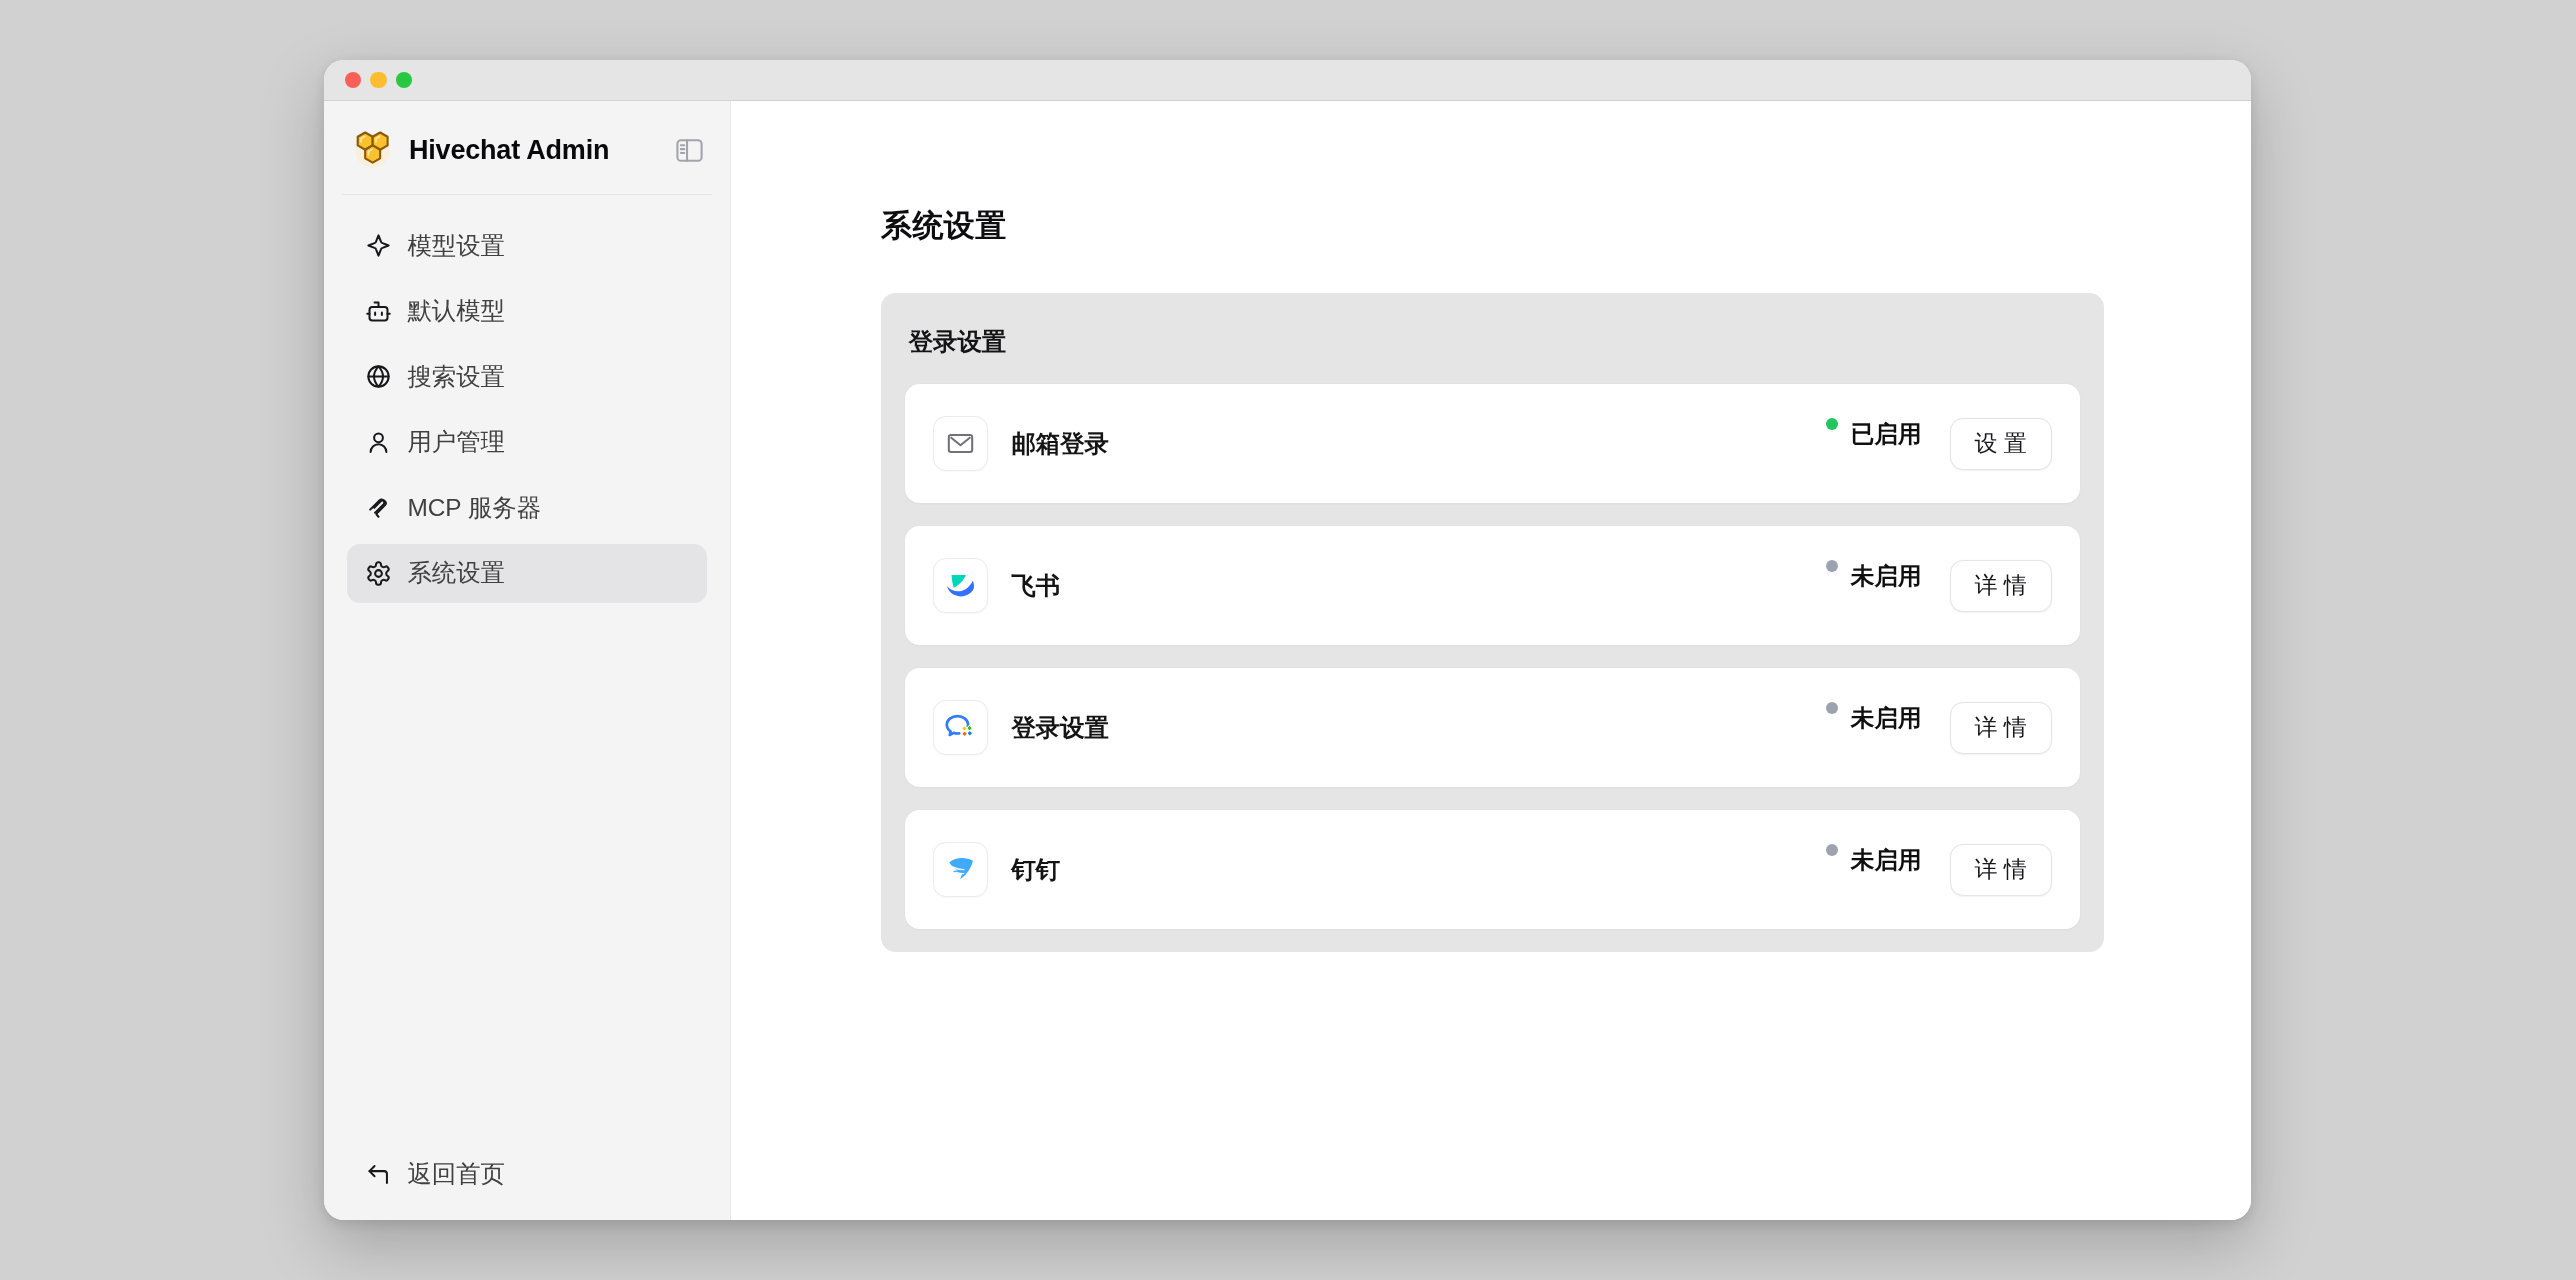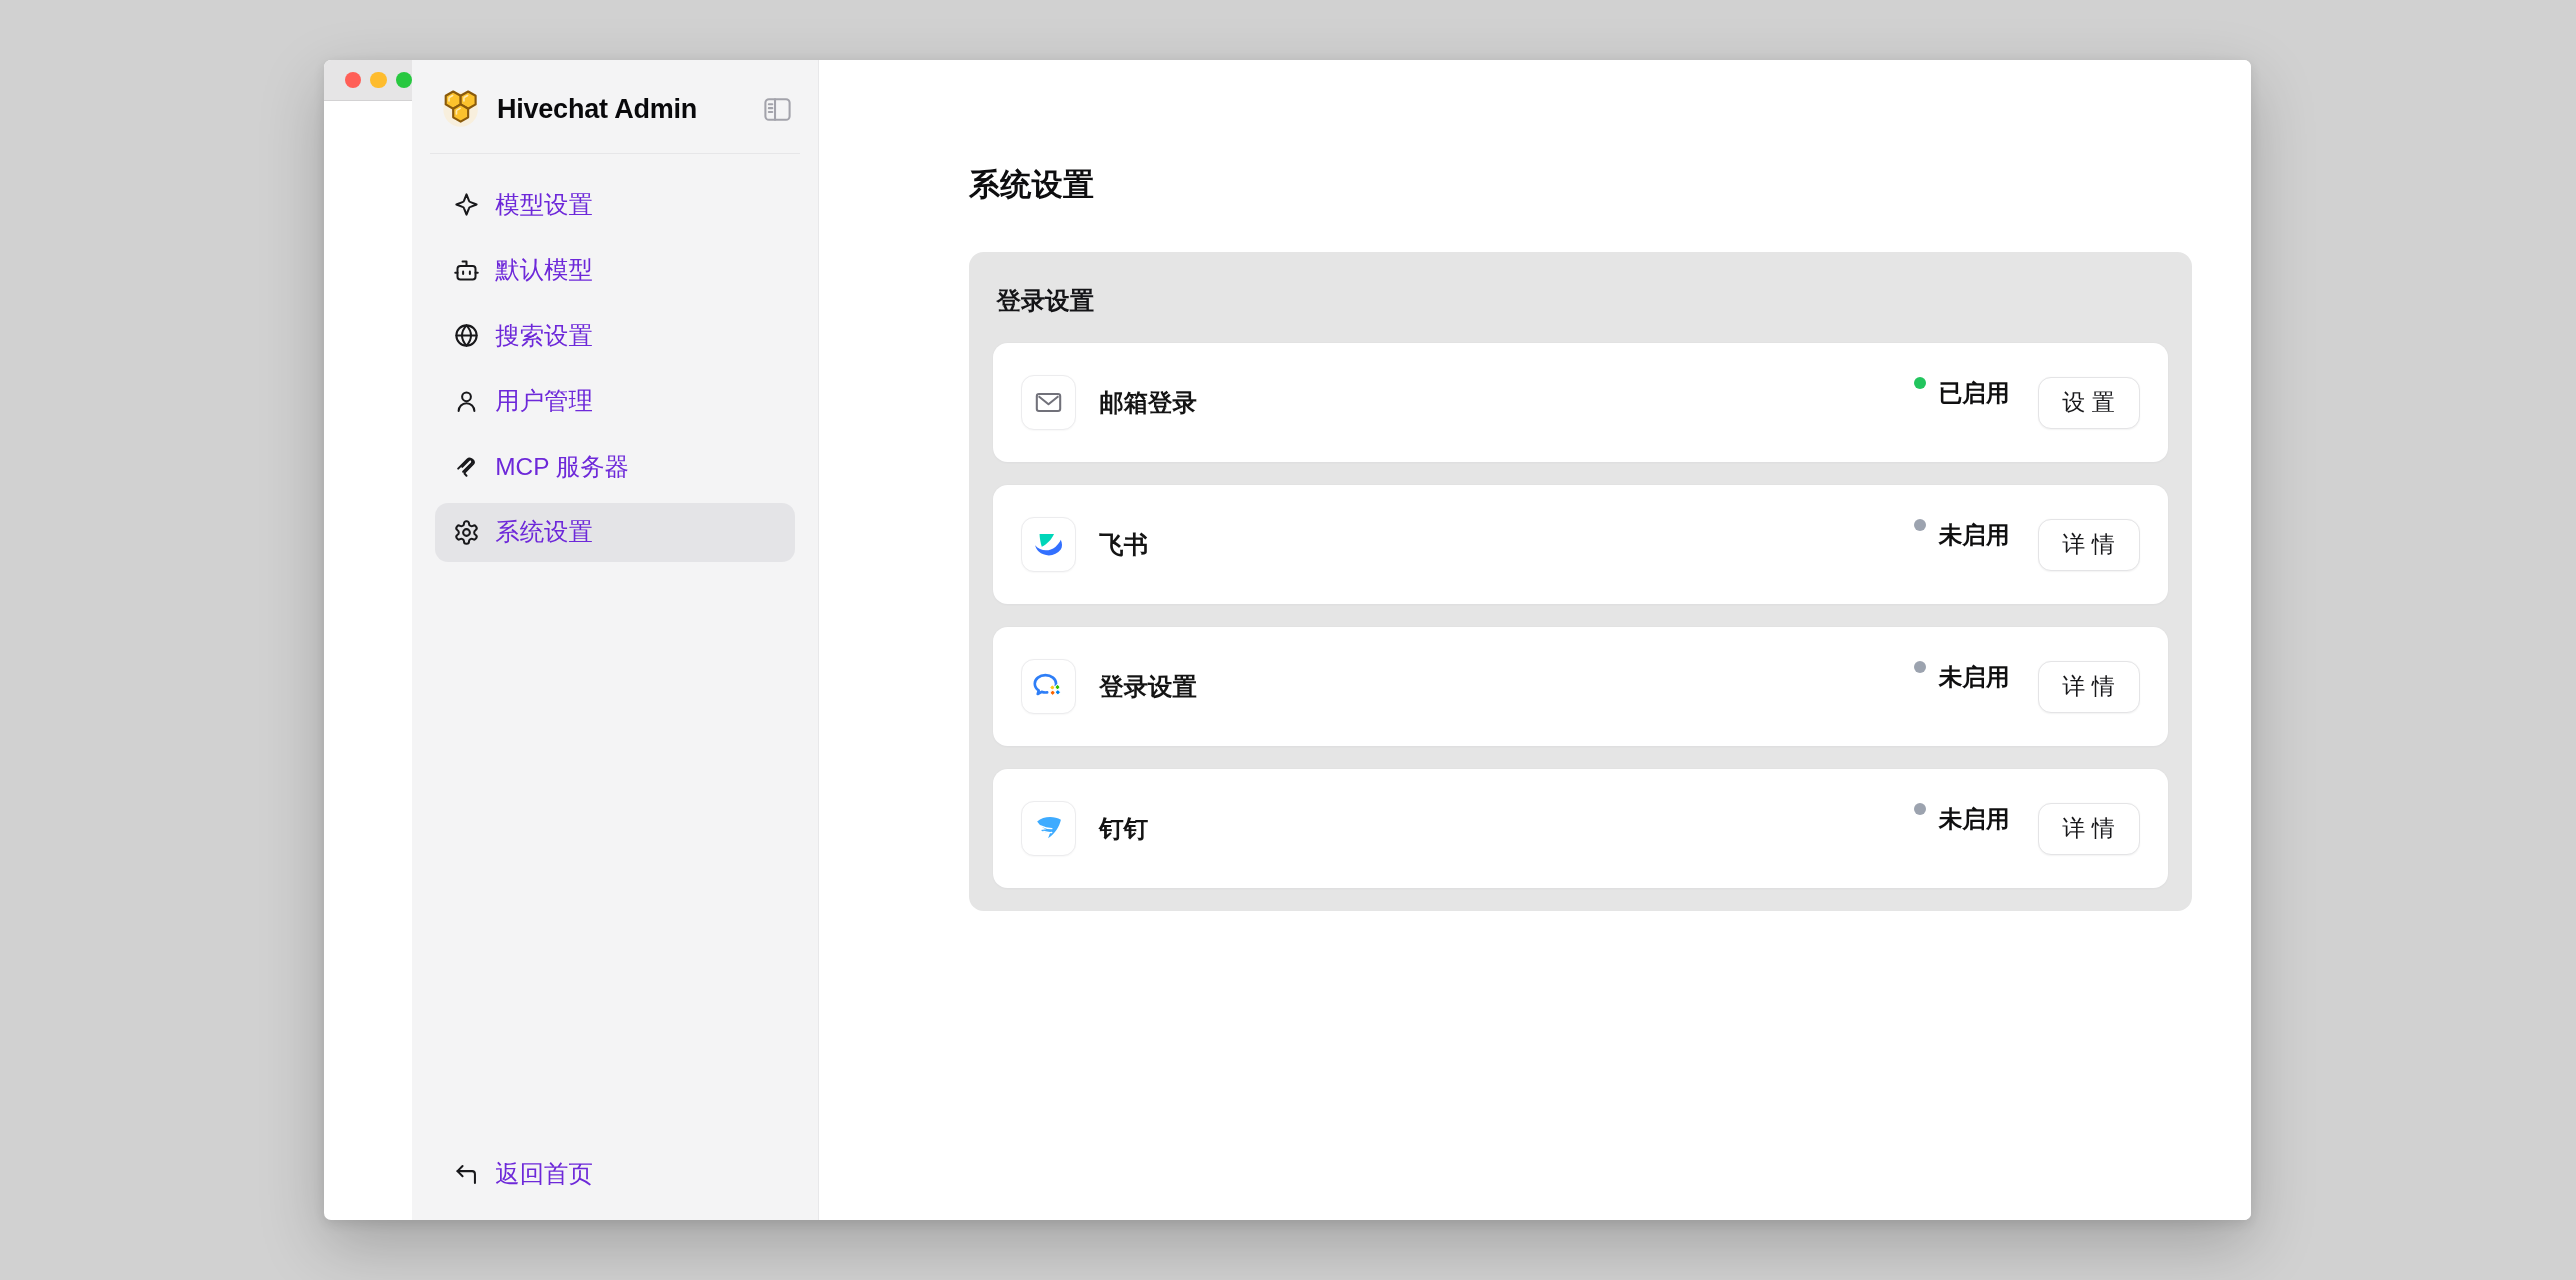--- a/index.html
+++ b/index.html
@@ -10,25 +10,25 @@
     color: #18181b;
     position: relative;
   }
 
   
   .window {
     position: absolute;
     left: 324px; top: 60px;
     width: 1927px; height: 1160px;
     background: #ffffff;
-    border-radius: 7px;
+    border-radius: 20px;
     overflow: hidden;
     box-shadow: 0 24.4px 65px rgba(0,0,0,0.22), 0 3.3px 11.4px rgba(0,0,0,0.10);
     display: flex;
-    flex-direction: row;
+    flex-direction: column;
   }
   .titlebar {
     height: 41px;
     flex: 0 0 41px;
     background: #e6e5e6;
     border-bottom: 0.8px solid #d3d2d3;
     display: flex;
     align-items: center;
     padding-left: 21px;
   }
@@ -90,21 +90,21 @@
 
   .nav-item {
     height: 59px;
     border-radius: 13px;
     display: flex;
     align-items: center;
     gap: 15.4px;
     padding: 0 18px;
     font-size: 24.4px;
     font-weight: 500;
-    color: #6d28d9;
+    color: #404040;
     cursor: pointer;
     white-space: nowrap;
   }
   .nav-item.active { background: #e4e4e7; }
   .nav-icon { width: 27px; height: 27px; flex: 0 0 27px; color: #18181b; }
   .nav-icon svg { width: 27px; height: 27px; display: block; }
 
   
   .main {
     flex: 1;

